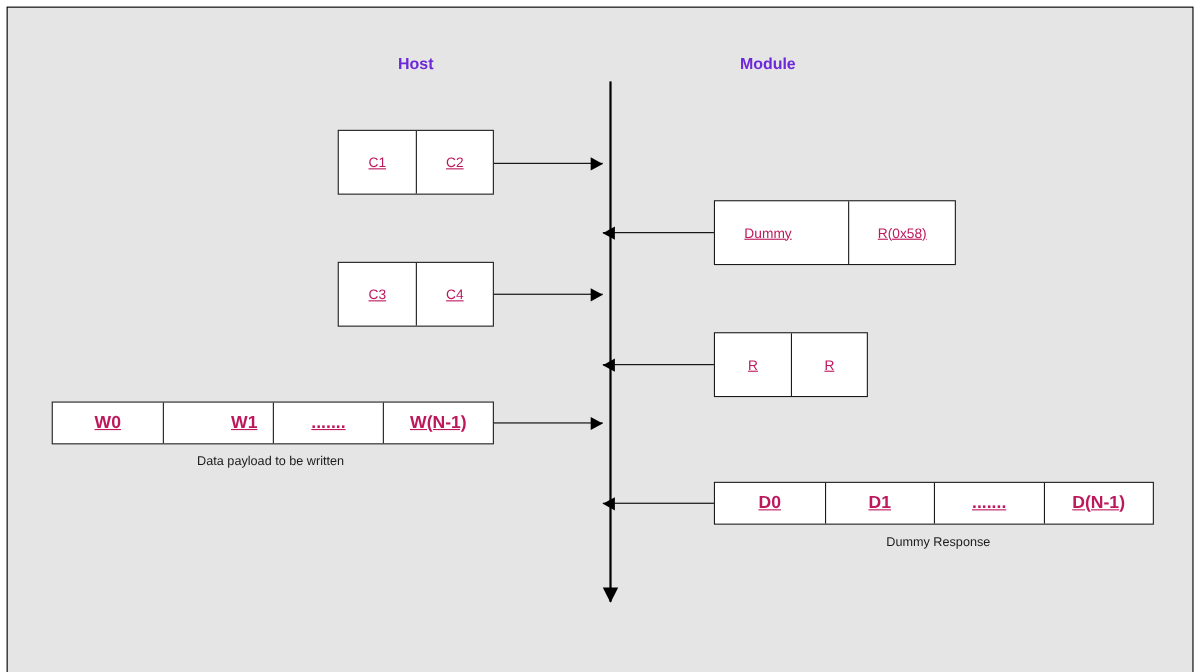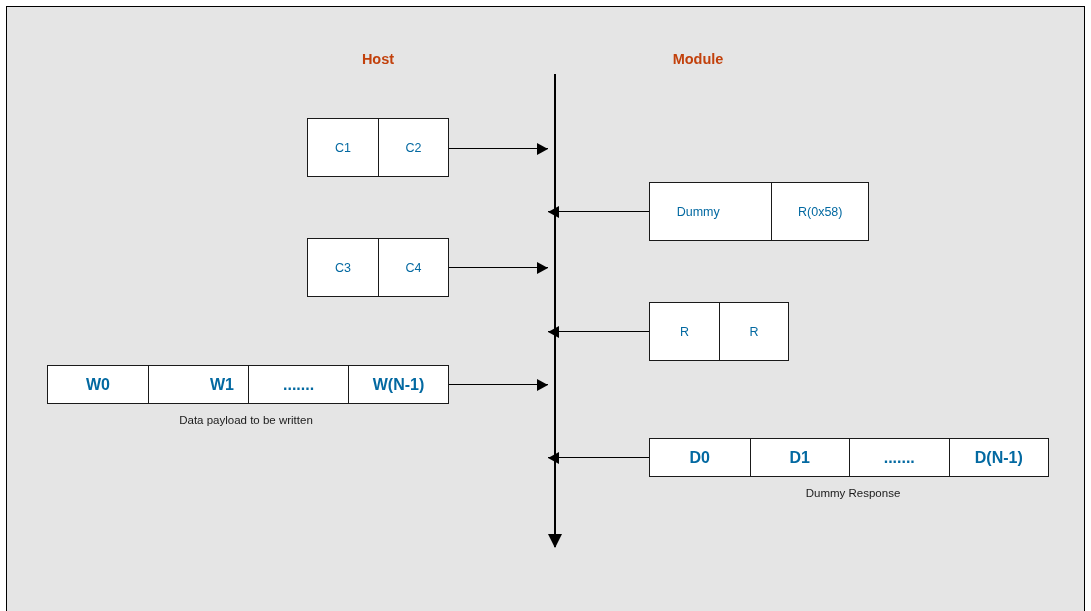--- a/index.html
+++ b/index.html
@@ -27,21 +27,21 @@
     height: 616px;
     background: #e5e5e5;
     border: 1.5px solid #000000;
     box-sizing: border-box;
   }
   
   .col-header {
     position: absolute;
     font-size: 14.5px;
     font-weight: bold;
-    color: #c2410c;
+    color: #6d28d9;
     white-space: nowrap;
     transform: translateX(-50%);
   }
   
   .lifeline {
     position: absolute;
     left: 547px;
     top: 67px;
     width: 1.5px;
     height: 473px;
@@ -64,22 +64,23 @@
     background: #ffffff;
     border: 1.2px solid #1a1a1a;
     box-sizing: border-box;
   }
   .packet .cell {
     display: flex;
     align-items: center;
     justify-content: center;
     box-sizing: border-box;
     font-size: 12.5px;
-    color: #0369a1;
+    color: #be185d;
     white-space: nowrap;
+    text-decoration: underline;
   }
   .packet .cell + .cell {
     border-left: 1.2px solid #1a1a1a;
   }
   .packet.bold .cell {
     font-weight: bold;
     font-size: 16px;
   }
   
   .msg-line {

